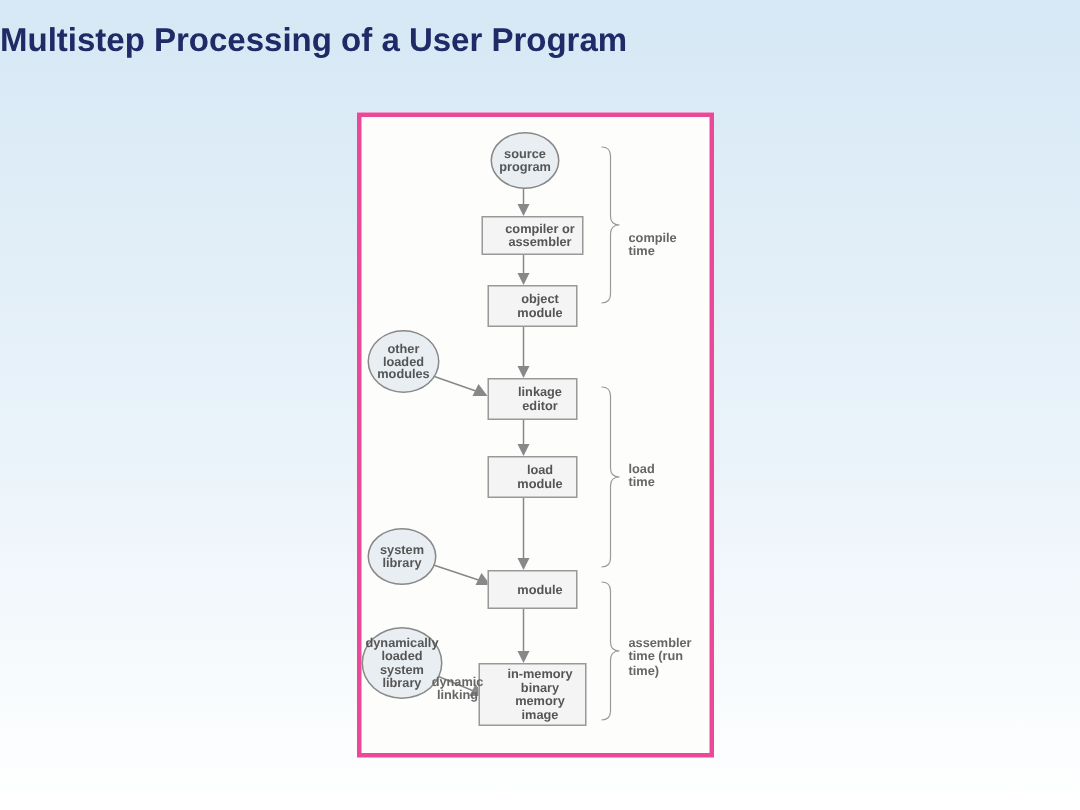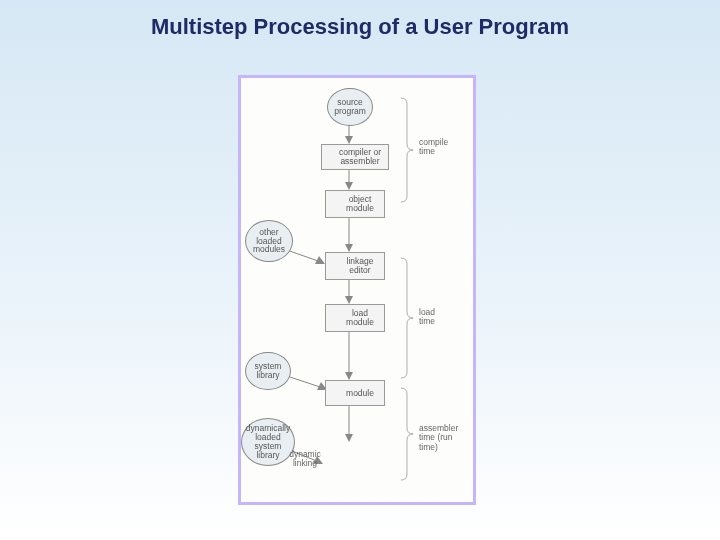--- a/index.html
+++ b/index.html
@@ -1,18 +1,18 @@
 <!DOCTYPE html>
 <html><head>
 <meta charset="utf-8">
 <style>
   html,body{margin:0;padding:0;width:720px;height:540px;font-family:Arial,Helvetica,sans-serif;}
   body{background:linear-gradient(to bottom,#d6e8f5 0%,#eaf3fa 55%,#ffffff 100%);}
-  .title{position:absolute;left:0;right:0;top:14px;text-align:center;font-weight:bold;font-size:22px;color:#1f2a66;}
-  .frame{position:absolute;left:238px;top:75px;width:232px;height:424px;border:3px solid #c4b5fd;background:#fdfdfc;}
+  .title{position:absolute;left:0;right:0;top:14px;text-align:left;font-weight:bold;font-size:22px;color:#1f2a66;}
+  .frame{position:absolute;left:238px;top:75px;width:232px;height:424px;border:3px solid #ec4899;background:#fdfdfc;font-weight:bold;}
   .node{position:absolute;font-size:8.5px;line-height:1.05;color:#555;text-align:center;display:flex;align-items:center;justify-content:center;}
   .rect{border:1px solid #999;background:#f4f4f4;padding-left:10px;}
   .circle{border:1px solid #888;background:#e8eef2;border-radius:50%;}
   .label{position:absolute;font-size:8.5px;color:#666;line-height:1.1;}
   svg.arrows{position:absolute;left:0;top:0;width:232px;height:424px;overflow:visible;}
   .arrows line{stroke:#888;stroke-width:1;}
   .arrows polygon{fill:#888;}
   .brace{stroke:#999;stroke-width:0.8;fill:none;}
 </style>
 </head>
@@ -60,35 +60,39 @@
 program</div>
   <div class="node rect" style="left: 80px; top: 66px; width: 56px; height: 24px; white-space: pre-line;">compiler or
 assembler</div>
   <div class="node rect" style="left: 84px; top: 112px; width: 48px; height: 26px; white-space: pre-line;">object
 module</div>
   <div class="node rect" style="left: 84px; top: 174px; width: 48px; height: 26px; white-space: pre-line;">linkage
 editor</div>
   <div class="node rect" style="left: 84px; top: 226px; width: 48px; height: 26px; white-space: pre-line;">load
 module</div>
   <div class="node rect" style="left:84px;top:302px;width:48px;height:24px">module</div>
+  <div class="node rect" style="left: 78px; top: 364px; width: 60px; height: 40px; white-space: pre-line;">in-memory
+binary
+memory
+image</div>
 
   <div class="node circle" style="left: 4px; top: 142px; width: 46px; height: 40px; white-space: pre-line;">other
 loaded
 modules</div>
   <div class="node circle" style="left: 4px; top: 274px; width: 44px; height: 36px; white-space: pre-line;">system
 library</div>
   <div class="node circle" style="left: 0px; top: 340px; width: 52px; height: 46px; white-space: pre-line;">dynamically
 loaded
 system
 library</div>
 
   <div class="label" style="left: 44px; top: 372px; width: 40px; text-align: center; white-space: pre-line;">dynamic
 linking</div>
 
-  <div class="label" style="left: 178px; top: 60px; white-space: pre-line;">compile
+  <div class="label" style="left: 178px; top: 76px; white-space: pre-line;">compile
 time</div>
   <div class="label" style="left: 178px; top: 230px; white-space: pre-line;">load
 time</div>
   <div class="label" style="left: 178px; top: 346px; white-space: pre-line;">assembler
 time (run
 time)</div>
 
 </div>
 
 </body></html>

